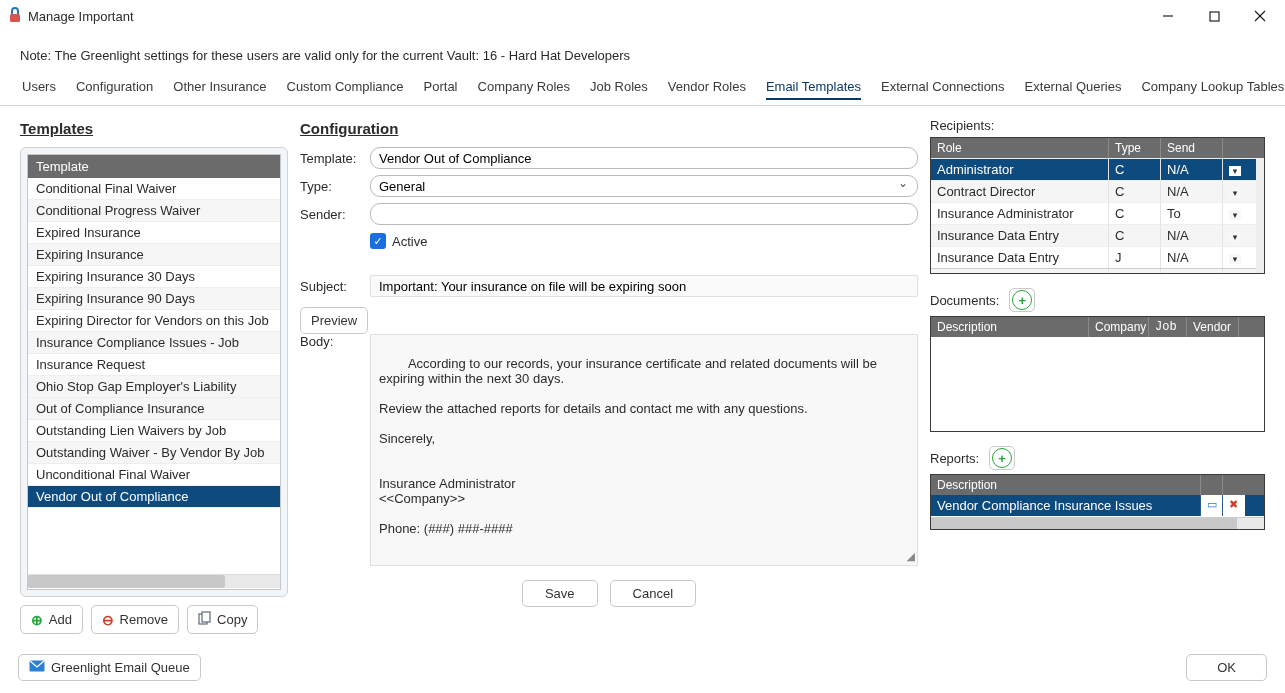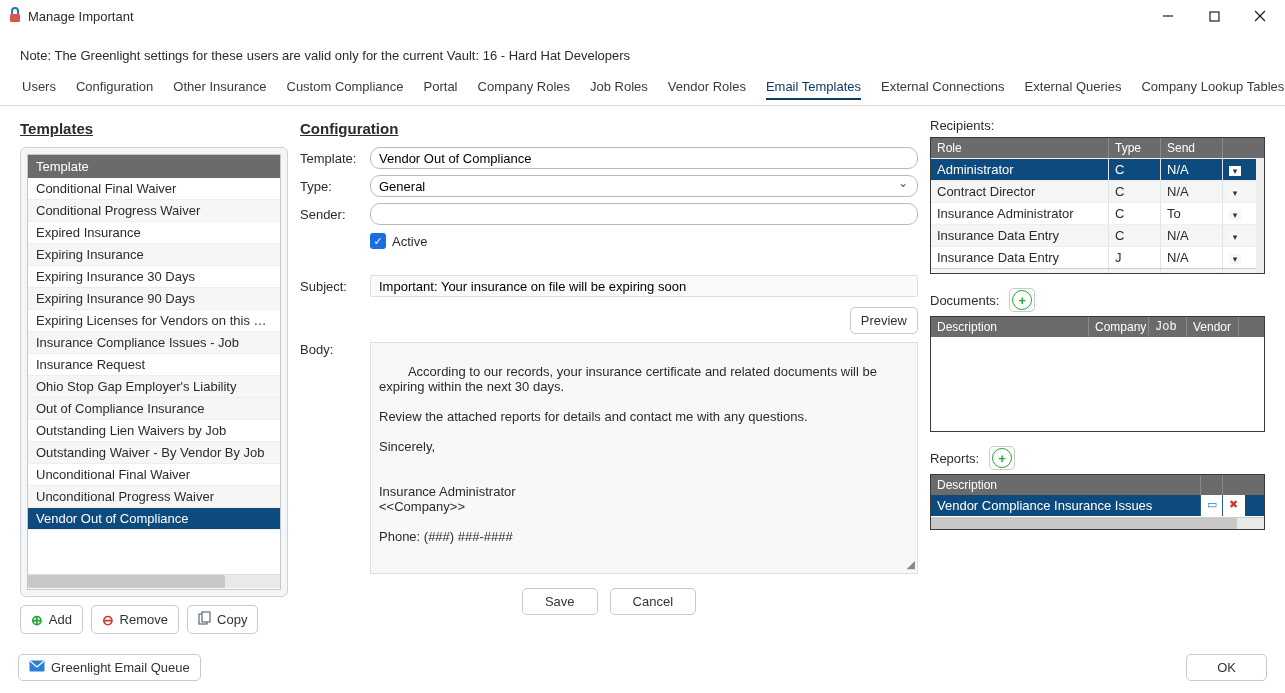--- a/index.html
+++ b/index.html
@@ -138,21 +138,21 @@
     display: flex; align-items: center; gap: 6px;
     margin-left: 70px; margin-top:2px; margin-bottom: 26px;
   }
   .chk-box {
     width: 16px; height:16px; border-radius:3px;
     background: #1a6edf; color:#fff;
     display:flex; align-items:center; justify-content:center;
     font-size:11px;
   }
   .subject-line .input { border-radius:2px; border:1px solid #e0e0e0; background:#fafafa; }
-  .preview-area { display:flex; justify-content:flex-end; margin-top:4px; margin-bottom:8px;}
+  .preview-area { display:flex; margin-top:4px; }
   .body-area {
     display:flex; gap:0;
   }
   .body-label { width:70px; }
   .body-text {
     flex:1;
     border:1px solid #e0e0e0;
     background:#f8f8f8;
     padding: 6px 8px;
     font-size: 13px;
@@ -291,29 +291,28 @@
     <div class="list-wrapper">
       <div class="list">
         <div class="list-head">Template</div>
         <div class="list-body" id="template-list">
             <div class="list-row">Conditional Final Waiver</div>
             <div class="list-row odd">Conditional Progress Waiver</div>
             <div class="list-row">Expired Insurance</div>
             <div class="list-row odd">Expiring Insurance</div>
             <div class="list-row">Expiring Insurance 30 Days</div>
             <div class="list-row odd">Expiring Insurance 90 Days</div>
-            <div class="list-row">Expiring Licenses for Vendors on this Job</div>
+            <div class="list-row">Expiring Director for Vendors on this Job</div>
             <div class="list-row odd">Insurance Compliance Issues - Job</div>
             <div class="list-row">Insurance Request</div>
             <div class="list-row odd">Ohio Stop Gap Employer's Liability</div>
             <div class="list-row odd">Out of Compliance Insurance</div>
             <div class="list-row">Outstanding Lien Waivers by Job</div>
             <div class="list-row odd">Outstanding Waiver - By Vendor By Job</div>
             <div class="list-row">Unconditional Final Waiver</div>
-            <div class="list-row odd">Unconditional Progress Waiver</div>
             <div class="list-row sel">Vendor Out of Compliance</div>
           </div>
         <div class="list-hscroll">
             <div class="thumb"></div>
           </div>
       </div>
     </div>
     <div class="left-btns">
       <div class="btn">
         <span class="ic-add">⊕</span>

